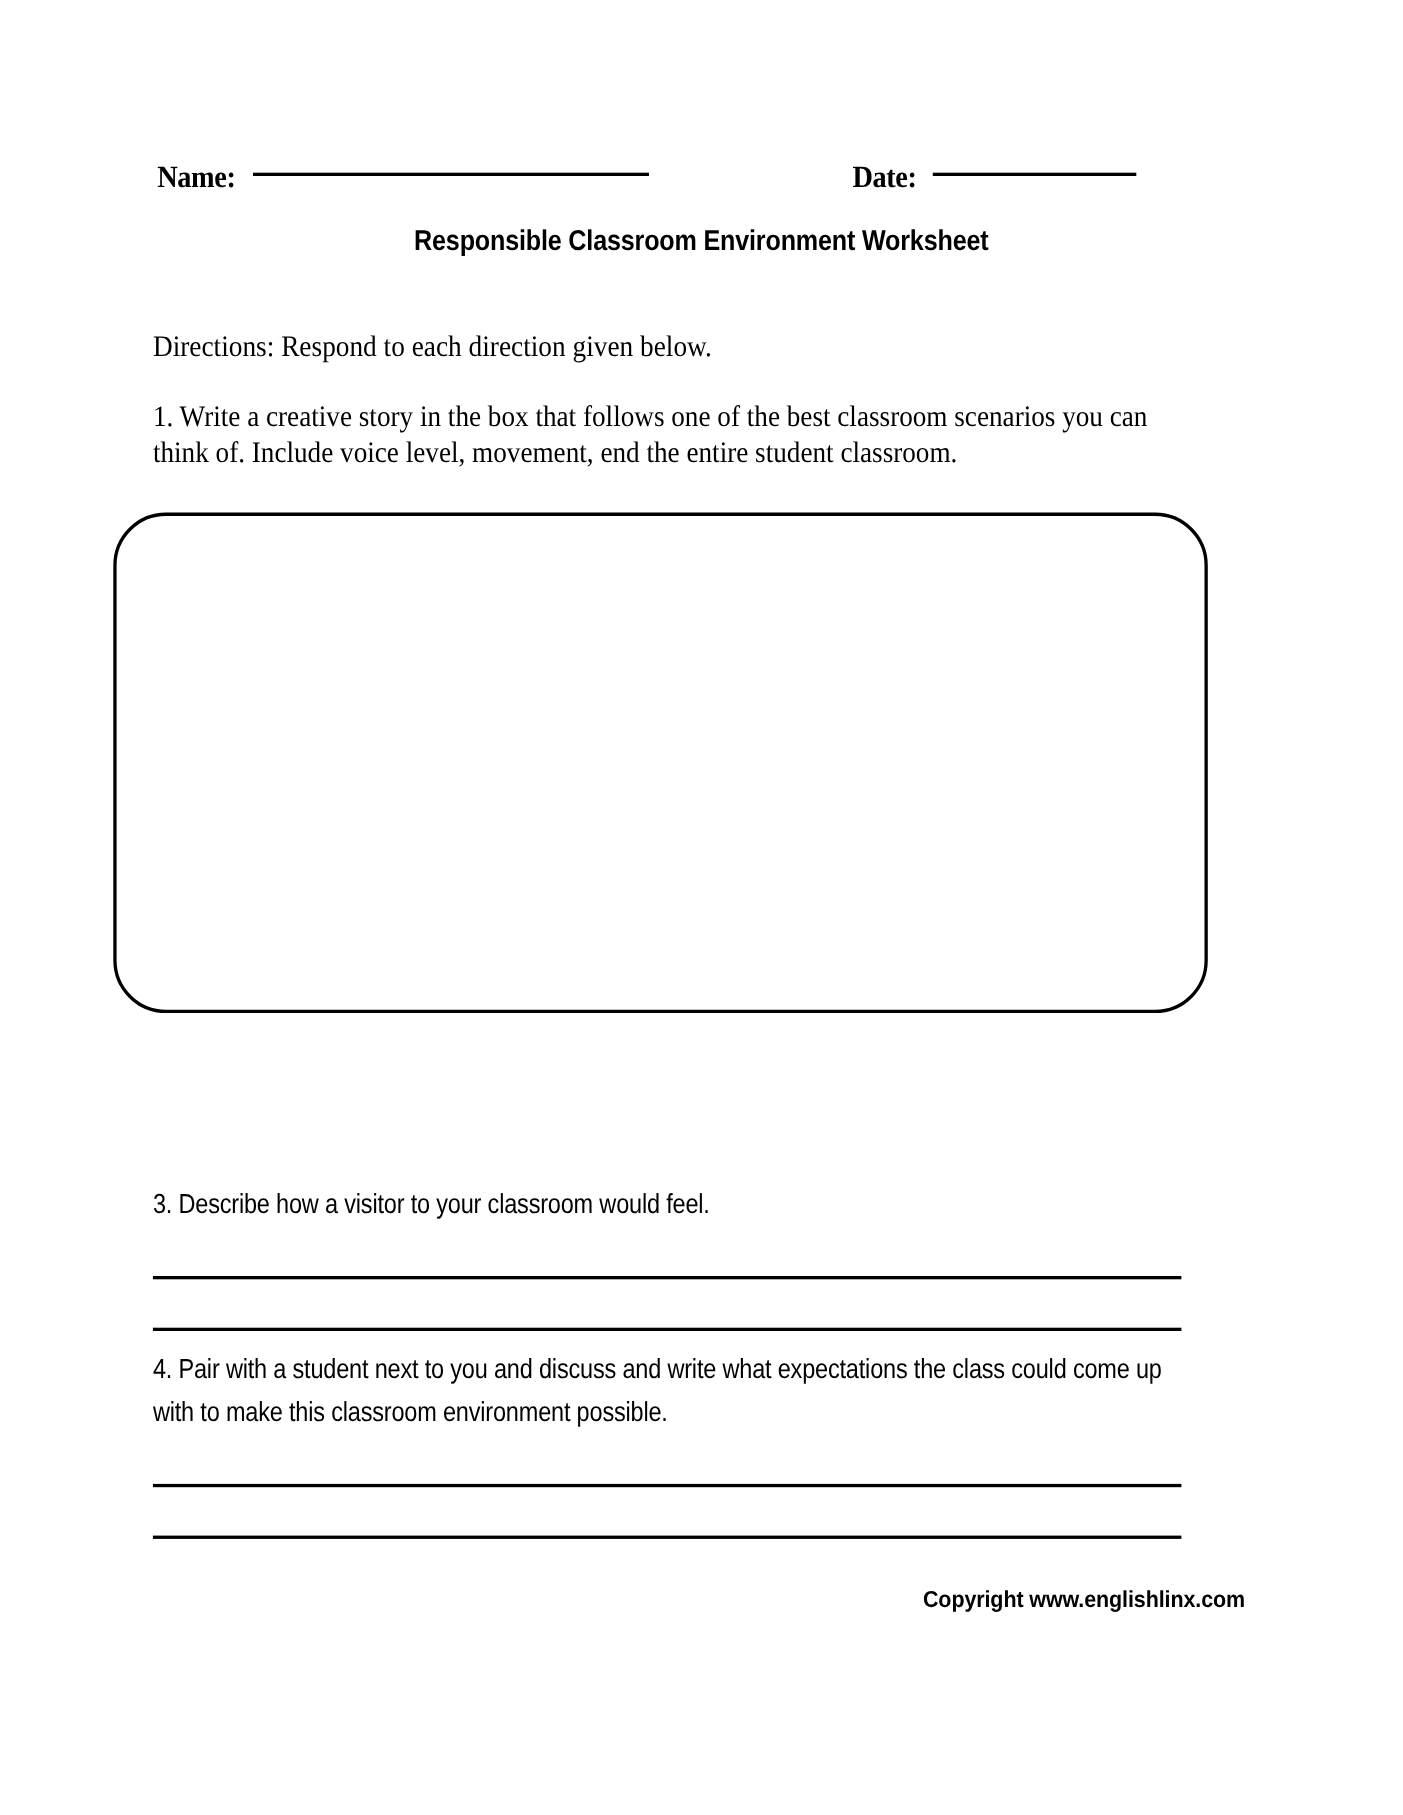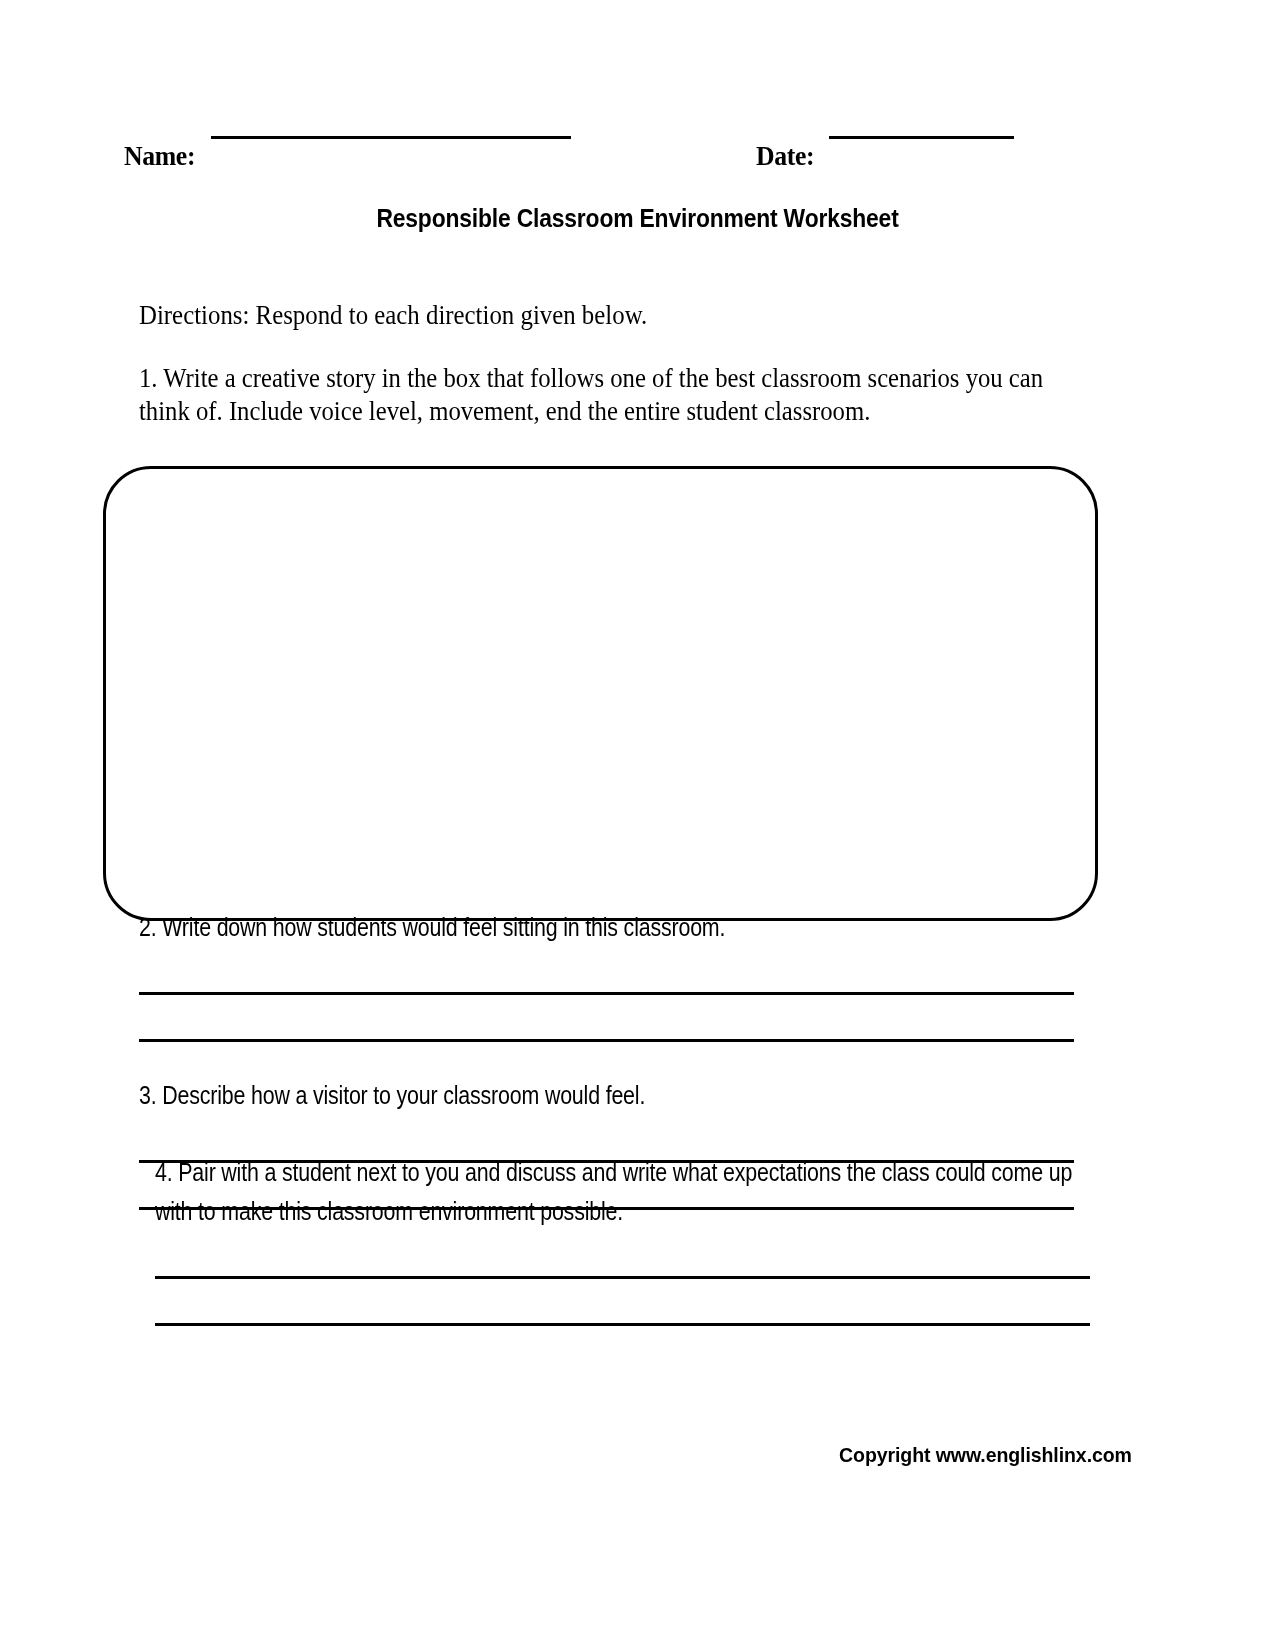--- a/index.html
+++ b/index.html
@@ -22,26 +22,26 @@
   .page {
     position: absolute;
     inset: 0;
     width: 1275px;
     height: 1650px;
   }
 
   
   .header-row {
     position: absolute;
-    left: 124px;
+    left: 143px;
     top: 140px;
     width: 890px;
     height: 44px;
     display: flex;
-    align-items: flex-start;
+    align-items: center;
   }
 
   .field-label {
     font-family: "Liberation Serif", serif;
     font-weight: bold;
     font-size: 28px;
     letter-spacing: -0.4px;
     white-space: nowrap;
     transform: scaleX(0.92);
     transform-origin: left bottom;
@@ -133,21 +133,21 @@
 
   .answer-rule {
     border-bottom: 3px solid #000000;
     height: 0;
     width: 935px;
   }
 
   
   #q2-block { top: 908px; }
   #q3-block { top: 1076px; }
-  #q4-block { top: 1153px; margin-left: 16px; }
+  #q4-block { top: 1226px; }
 
   .rule-gap-a { height: 45px; }
   .rule-gap-b { height: 44px; }
 
   
   .copyright {
     position: absolute;
     right: 143px;
     top: 1443px;
     font-family: "Liberation Sans", sans-serif;
@@ -173,27 +173,20 @@
   </div>
 
   <div class="worksheet-title">Responsible Classroom Environment Worksheet</div>
 
   <div class="directions">Directions: Respond to each direction given below.</div>
 
   <div class="item-one">1. Write a creative story in the box that follows one of the best classroom scenarios you can think of. Include voice level, movement, end the entire student classroom.</div>
 
   <div class="answer-box"></div>
 
-  <div class="q-block" id="q2-block">
-    <div class="q-text">2. Write down how students would feel sitting in this classroom.</div>
-    <div class="rule-gap-a"></div>
-    <div class="answer-rule"></div>
-    <div class="rule-gap-b"></div>
-    <div class="answer-rule"></div>
-  </div>
 
   <div class="q-block" id="q3-block">
     <div class="q-text">3. Describe how a visitor to your classroom would feel.</div>
     <div class="rule-gap-a"></div>
     <div class="answer-rule"></div>
     <div class="rule-gap-b"></div>
     <div class="answer-rule"></div>
   </div>
 
   <div class="q-block" id="q4-block">

